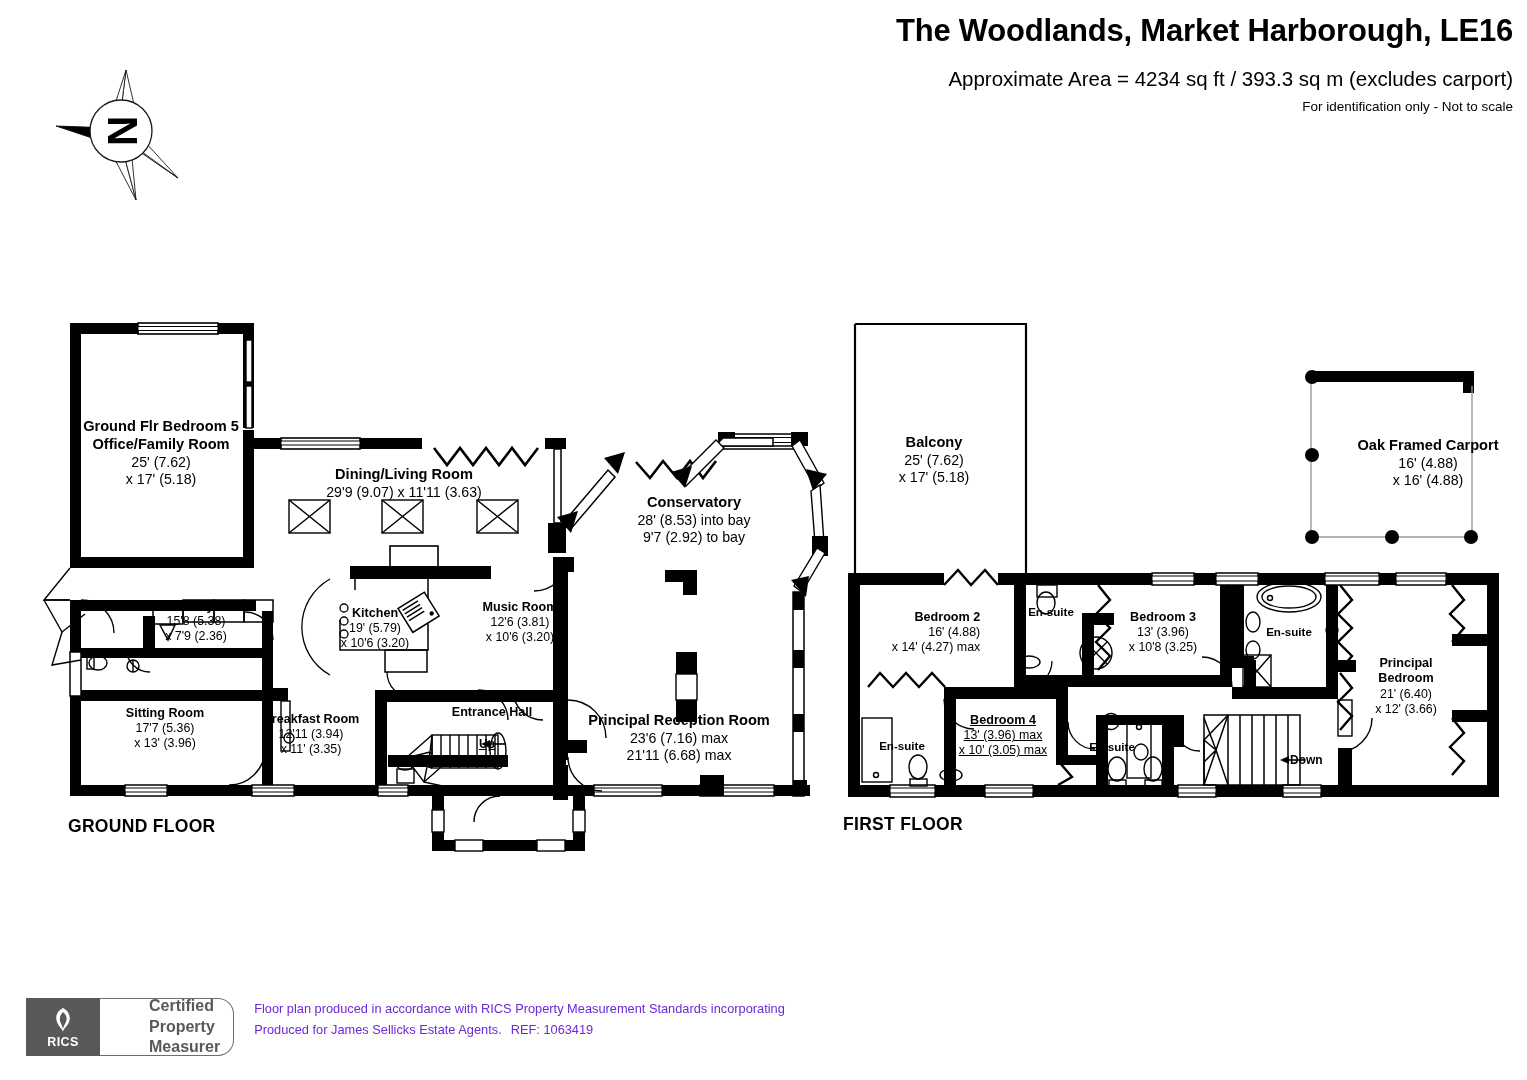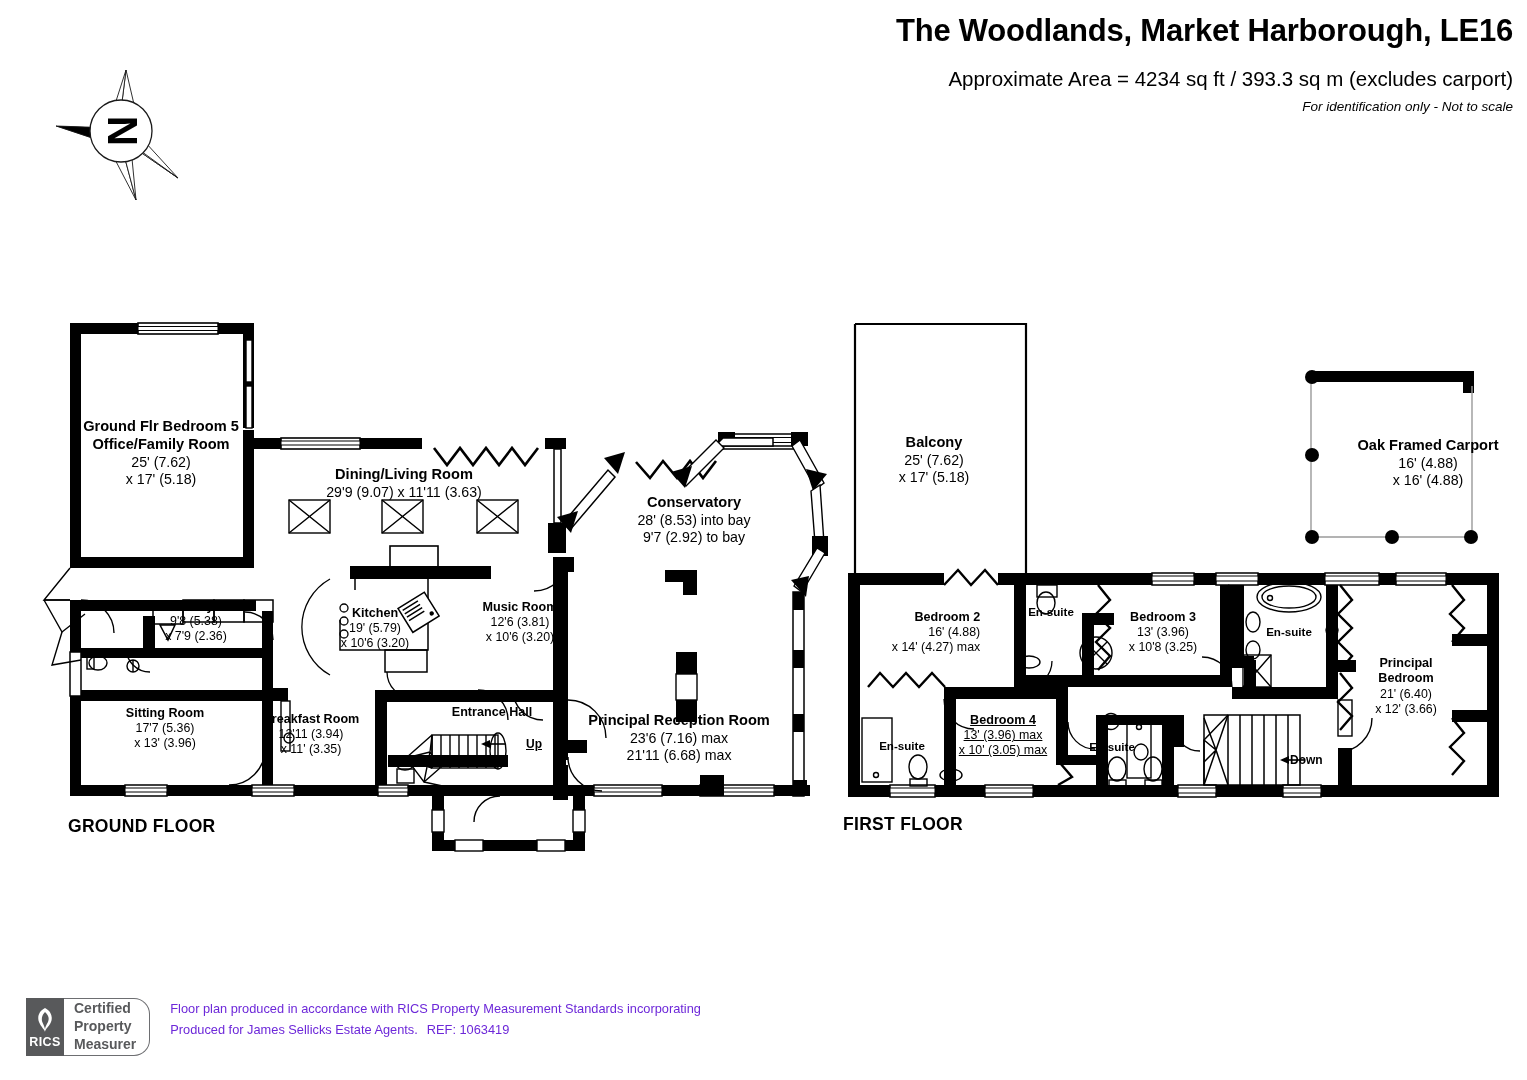--- a/index.html
+++ b/index.html
@@ -36,21 +36,20 @@
     font-size: 20.5px;
     margin-top: 18px;
     line-height: 1.15;
     white-space: nowrap;
   }
   #notice {
     font-size: 13.5px;
     margin-top: 9px;
     line-height: 1.15;
     white-space: nowrap;
-    font-style: italic;
   }
 
   
   #compass { left: 48px; top: 68px; width: 150px; height: 135px; }
 
   
   #plan { left: 0; top: 0; width: 1527px; height: 1080px; }
 
   
   .floor-caption {
@@ -90,45 +89,46 @@
   }
 
   
   #footer { left: 26px; top: 998px; display: flex; align-items: flex-start; }
   #rics-badge {
     display: flex;
     align-items: stretch;
     height: 58px;
   }
   #rics-square {
-    width: 38px; height: 58px;
+    width: 74px; height: 58px;
     background: #58595b;
     display: flex; flex-direction: column;
     align-items: center; justify-content: center;
     color: #ffffff;
   }
   #rics-word {
     font-size: 12.5px;
     font-weight: bold;
     letter-spacing: 0.4px;
     margin-top: 1px;
   }
   #rics-text-box {
     border: 1.6px solid #6d6e71;
     border-left: none;
     border-radius: 0 16px 16px 0;
     padding: 5px 13px 5px 10px;
     display: flex; flex-direction: column; justify-content: center;
     color: #58595b;
   }
   #rics-text-box span {
-    font-size: 14px;
+    font-size: 16px;
     font-weight: bold;
     line-height: 1.28;
     white-space: nowrap;
+    margin-left: 39px;
   }
   #footer-text {
     margin-left: 20px;
     color: #6d28d9;
     font-size: 12.8px;
     line-height: 1.62;
     padding-top: 1px;
   }
   #footer-text div { white-space: nowrap; }
   .gap { display: inline-block; width: 9px; }
@@ -551,21 +551,21 @@
 </div>
 
 <div class="room-label" style="left:694px; top:494px;">
   <span class="nm">Conservatory</span>
   <span class="dim">28' (8.53) into bay</span>
   <span class="dim">9'7 (2.92) to bay</span>
 </div>
 
 <div class="room-label sm" style="left:196px; top:599px;">
   <span class="nm">Utility</span>
-  <span class="dim">9'8 (5.38)</span>
+  <span class="dim">15'8 (5.38)</span>
   <span class="dim">x 7'9 (2.36)</span>
 </div>
 
 <div class="room-label sm" style="left:375px; top:606px;">
   <span class="nm">Kitchen</span>
   <span class="dim">19' (5.79)</span>
   <span class="dim">x 10'6 (3.20)</span>
 </div>
 
 <div class="room-label sm" style="left:520px; top:600px;">
@@ -642,21 +642,21 @@
 <div class="room-label sm" style="left:1003px; top:713px;text-decoration:underline;">
   <span class="nm">Bedroom 4</span>
   <span class="dim">13' (3.96) max</span>
   <span class="dim">x 10' (3.05) max</span>
 </div>
 
 <div class="room-label tiny" style="left:1112px; top:740px;">
   <span class="nm">En-suite</span>
 </div>
 
-<div class="updown" style="left:526px; top:737px;text-decoration:underline;">Up</div>
+<div class="updown" style="left:479px; top:737px;text-decoration:underline;">Up</div>
 <div class="updown" style="left:1290px; top:753px;">Down</div>
 
 <div id="ground-floor-caption" class="abs floor-caption">GROUND FLOOR</div>
 <div id="first-floor-caption" class="abs floor-caption">FIRST FLOOR</div>
 
 <div id="footer" class="abs">
   <div id="rics-badge">
     <div id="rics-square">
       <svg width="26" height="28" viewBox="0 0 26 28">
         <path d="M13 2 C7 5 5 11 7 16 C9 21 13 24 13 26 C13 23 17 21 19 16 C21 11 19 5 13 2 Z" fill="#ffffff" stroke="none"></path>

